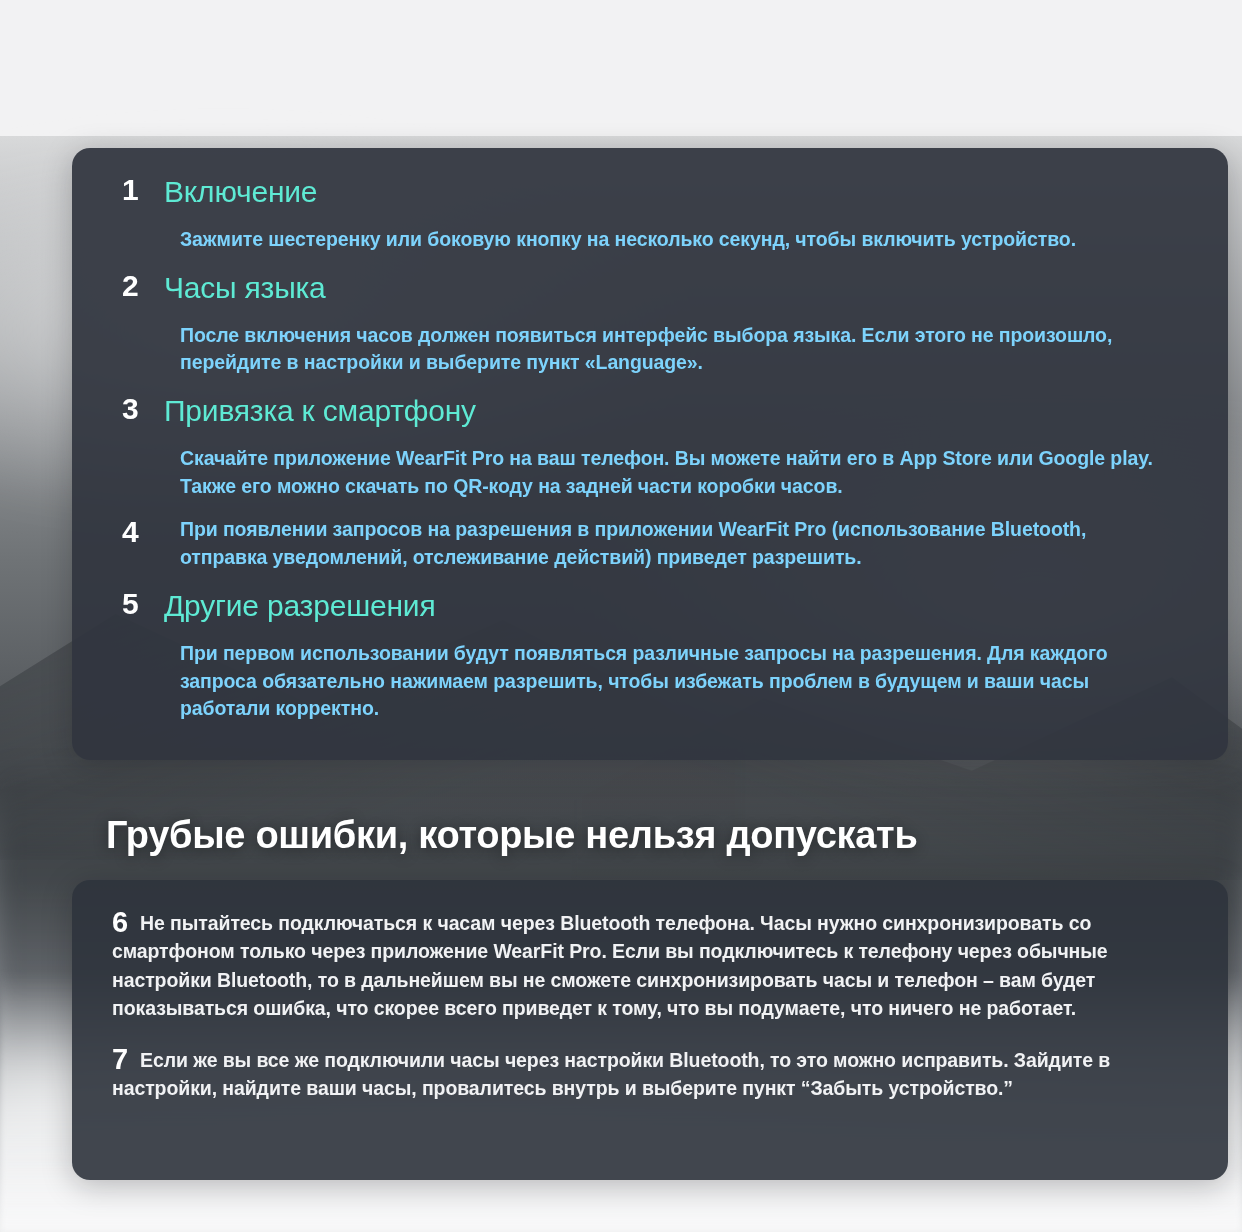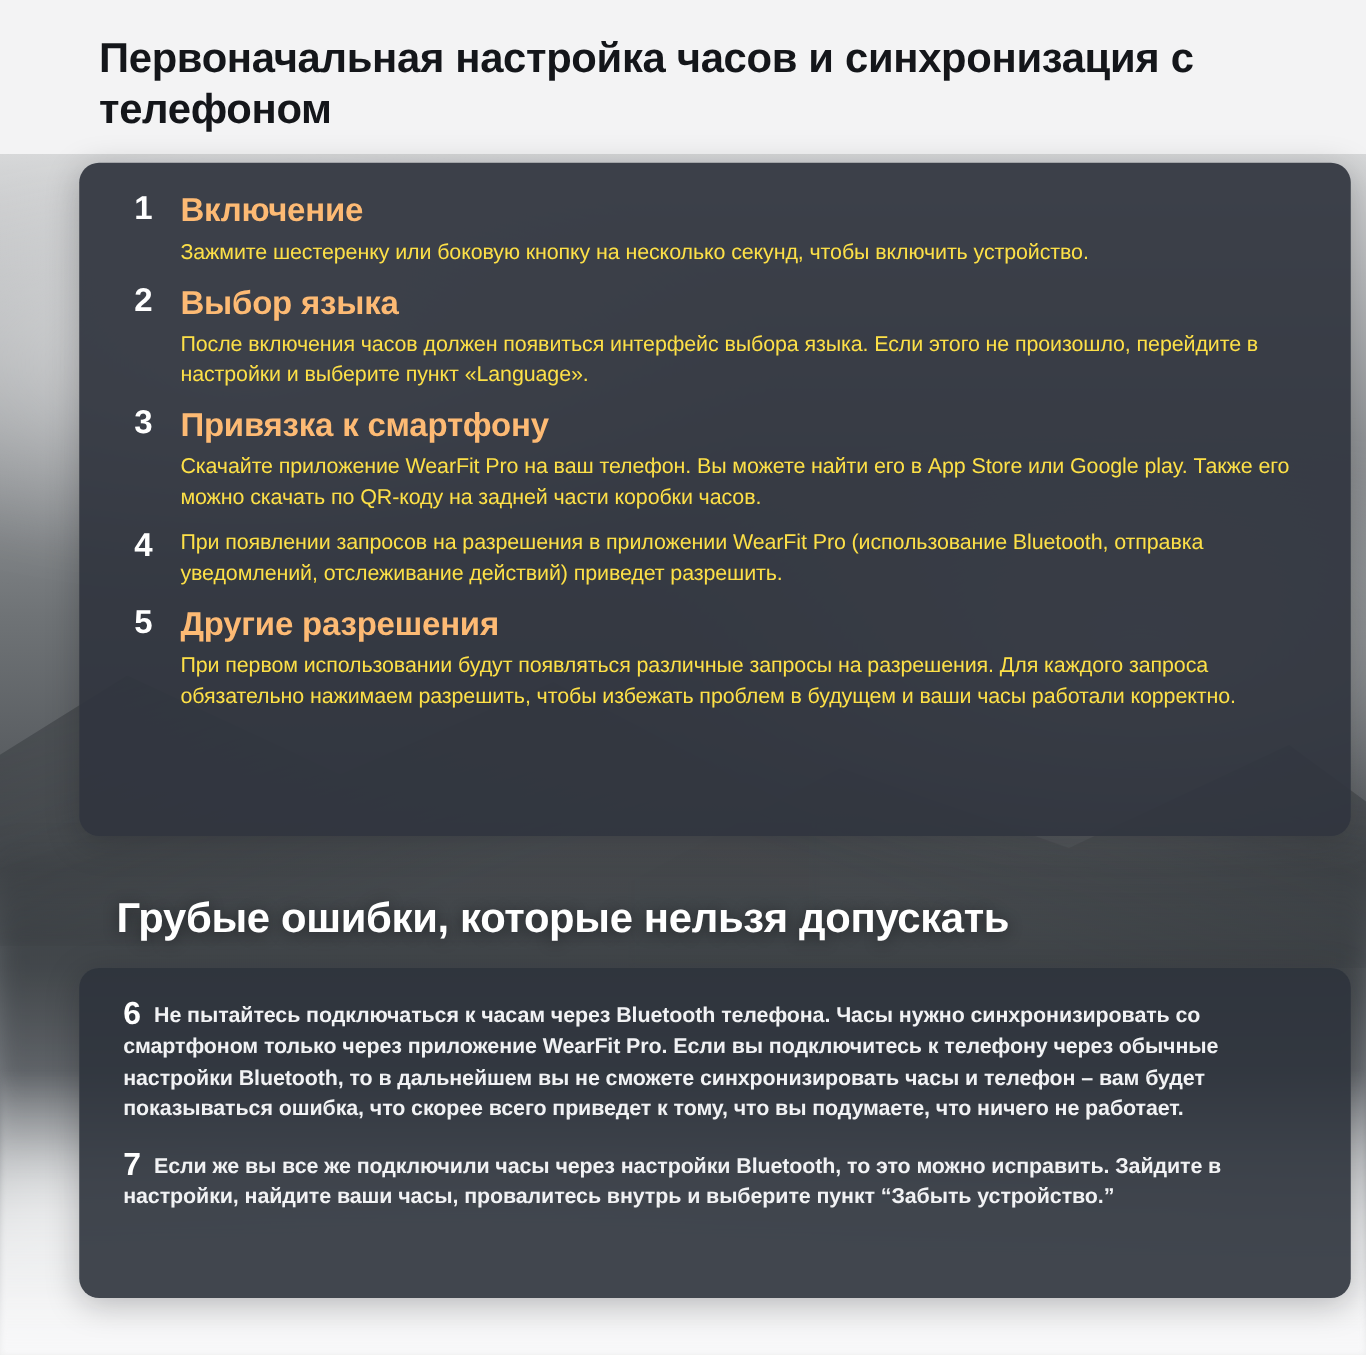--- a/index.html
+++ b/index.html
@@ -153,30 +153,30 @@
     left: 50px;
     top: -2px;
     font-size: 30px;
     font-weight: 700;
     color: #ffffff;
     line-height: 1.2;
   }
   .step .head {
     margin: 0 0 6px 0;
     font-size: 30px;
-    font-weight: 700;
-    color: #fdba74;
+    font-weight: 400;
+    color: #5eead4;
     line-height: 1.2;
     letter-spacing: -0.2px;
   }
   .step .body {
-    margin: 0;
+    margin: 16px;
     font-size: 19.5px;
-    font-weight: 400;
-    color: #fde047;
+    font-weight: 700;
+    color: #7dd3fc;
     line-height: 1.42;
     letter-spacing: -0.1px;
   }
 
   
   .title-section2 {
     position: absolute;
     left: 90px;
     top: 798px;
     width: 1080px;
@@ -224,35 +224,32 @@
 
   <div class="bg-base"></div>
   <div class="bg-cloud-a"></div>
   <div class="bg-cloud-b"></div>
   <div class="bg-ridge-1"></div>
   <div class="bg-ridge-2"></div>
   <div class="bg-dark-band"></div>
   <div class="bg-mist-mid"></div>
   <div class="bg-mist-bottom"></div>
 
-  <div class="header-plate">
-    <h1 class="title-main">Первоначальная настройка часов и синхронизация с телефоном</h1>
-  </div>
 
   <section class="card card-steps">
 
     <div class="step">
       <span class="num">1</span>
       <h2 class="head">Включение</h2>
       <p class="body">Зажмите шестеренку или боковую кнопку на несколько секунд, чтобы включить устройство.</p>
     </div>
 
     <div class="step">
       <span class="num">2</span>
-      <h2 class="head">Выбор языка</h2>
+      <h2 class="head">Часы языка</h2>
       <p class="body">После включения часов должен появиться интерфейс выбора языка. Если этого не произошло, перейдите в настройки и выберите пункт «Language».</p>
     </div>
 
     <div class="step">
       <span class="num">3</span>
       <h2 class="head">Привязка к смартфону</h2>
       <p class="body">Скачайте приложение WearFit Pro на ваш телефон. Вы можете найти его в App Store или Google play. Также его можно скачать по QR-коду на задней части коробки часов.</p>
     </div>
 
     <div class="step">

